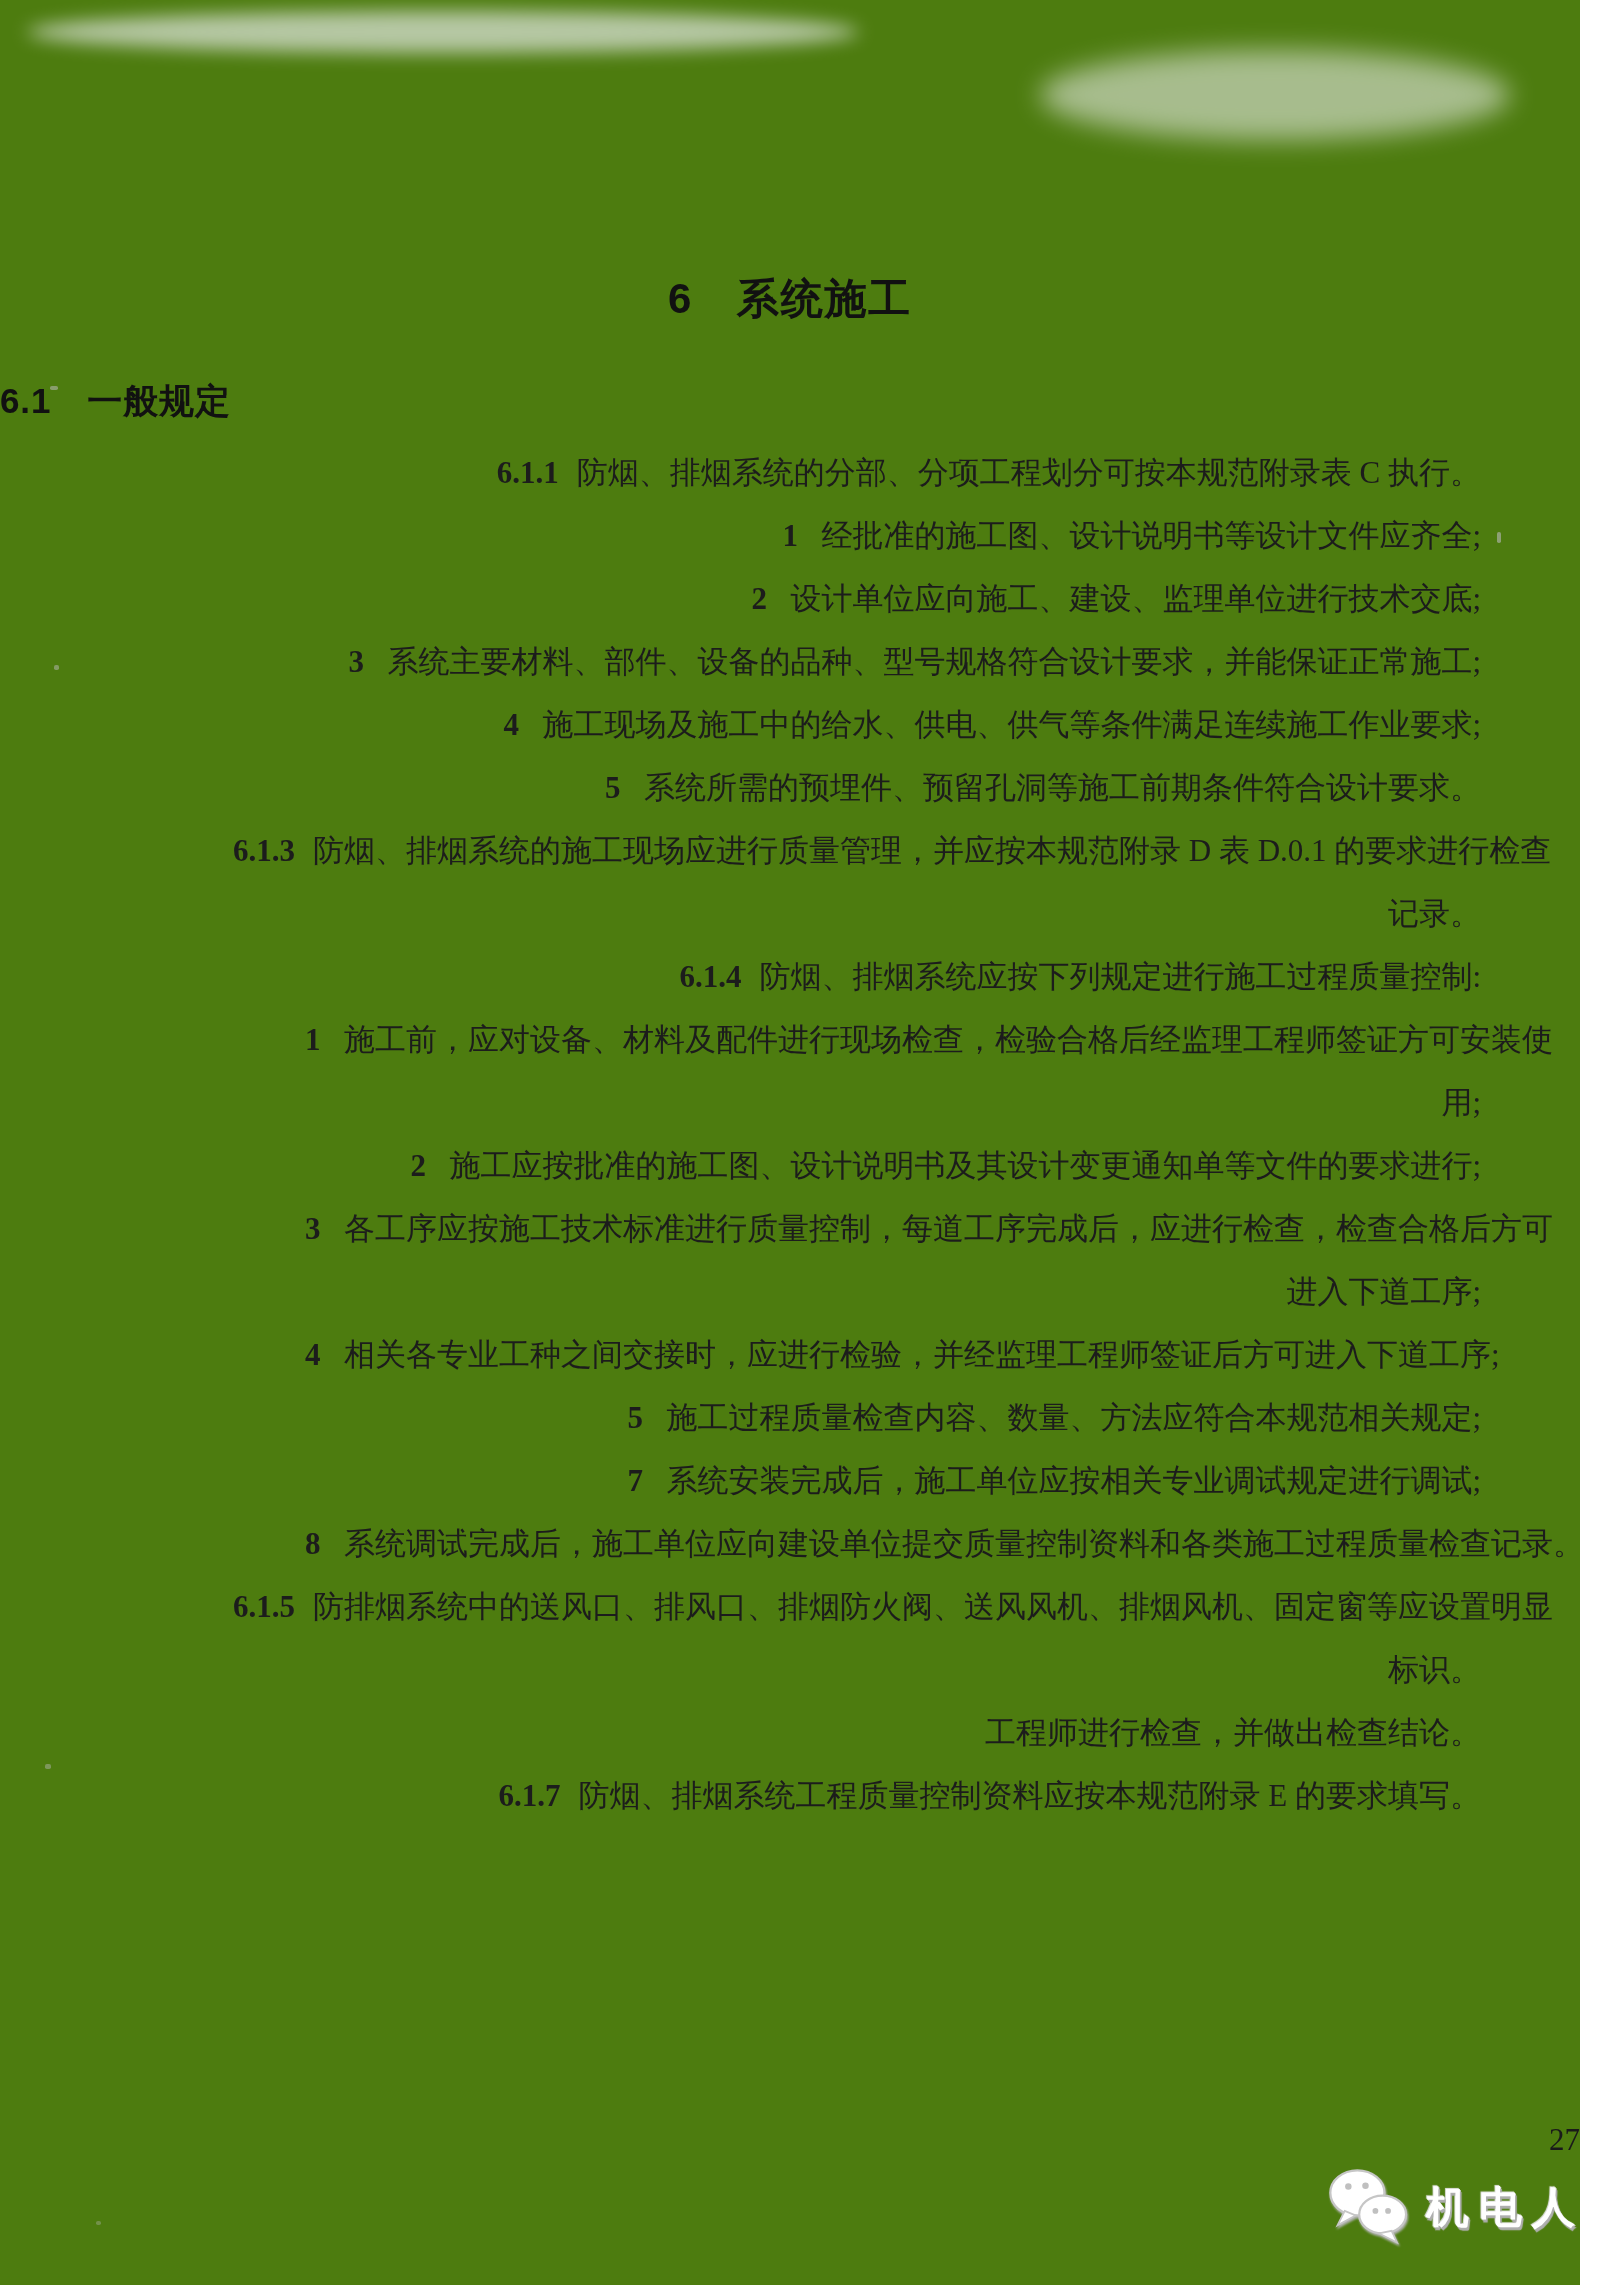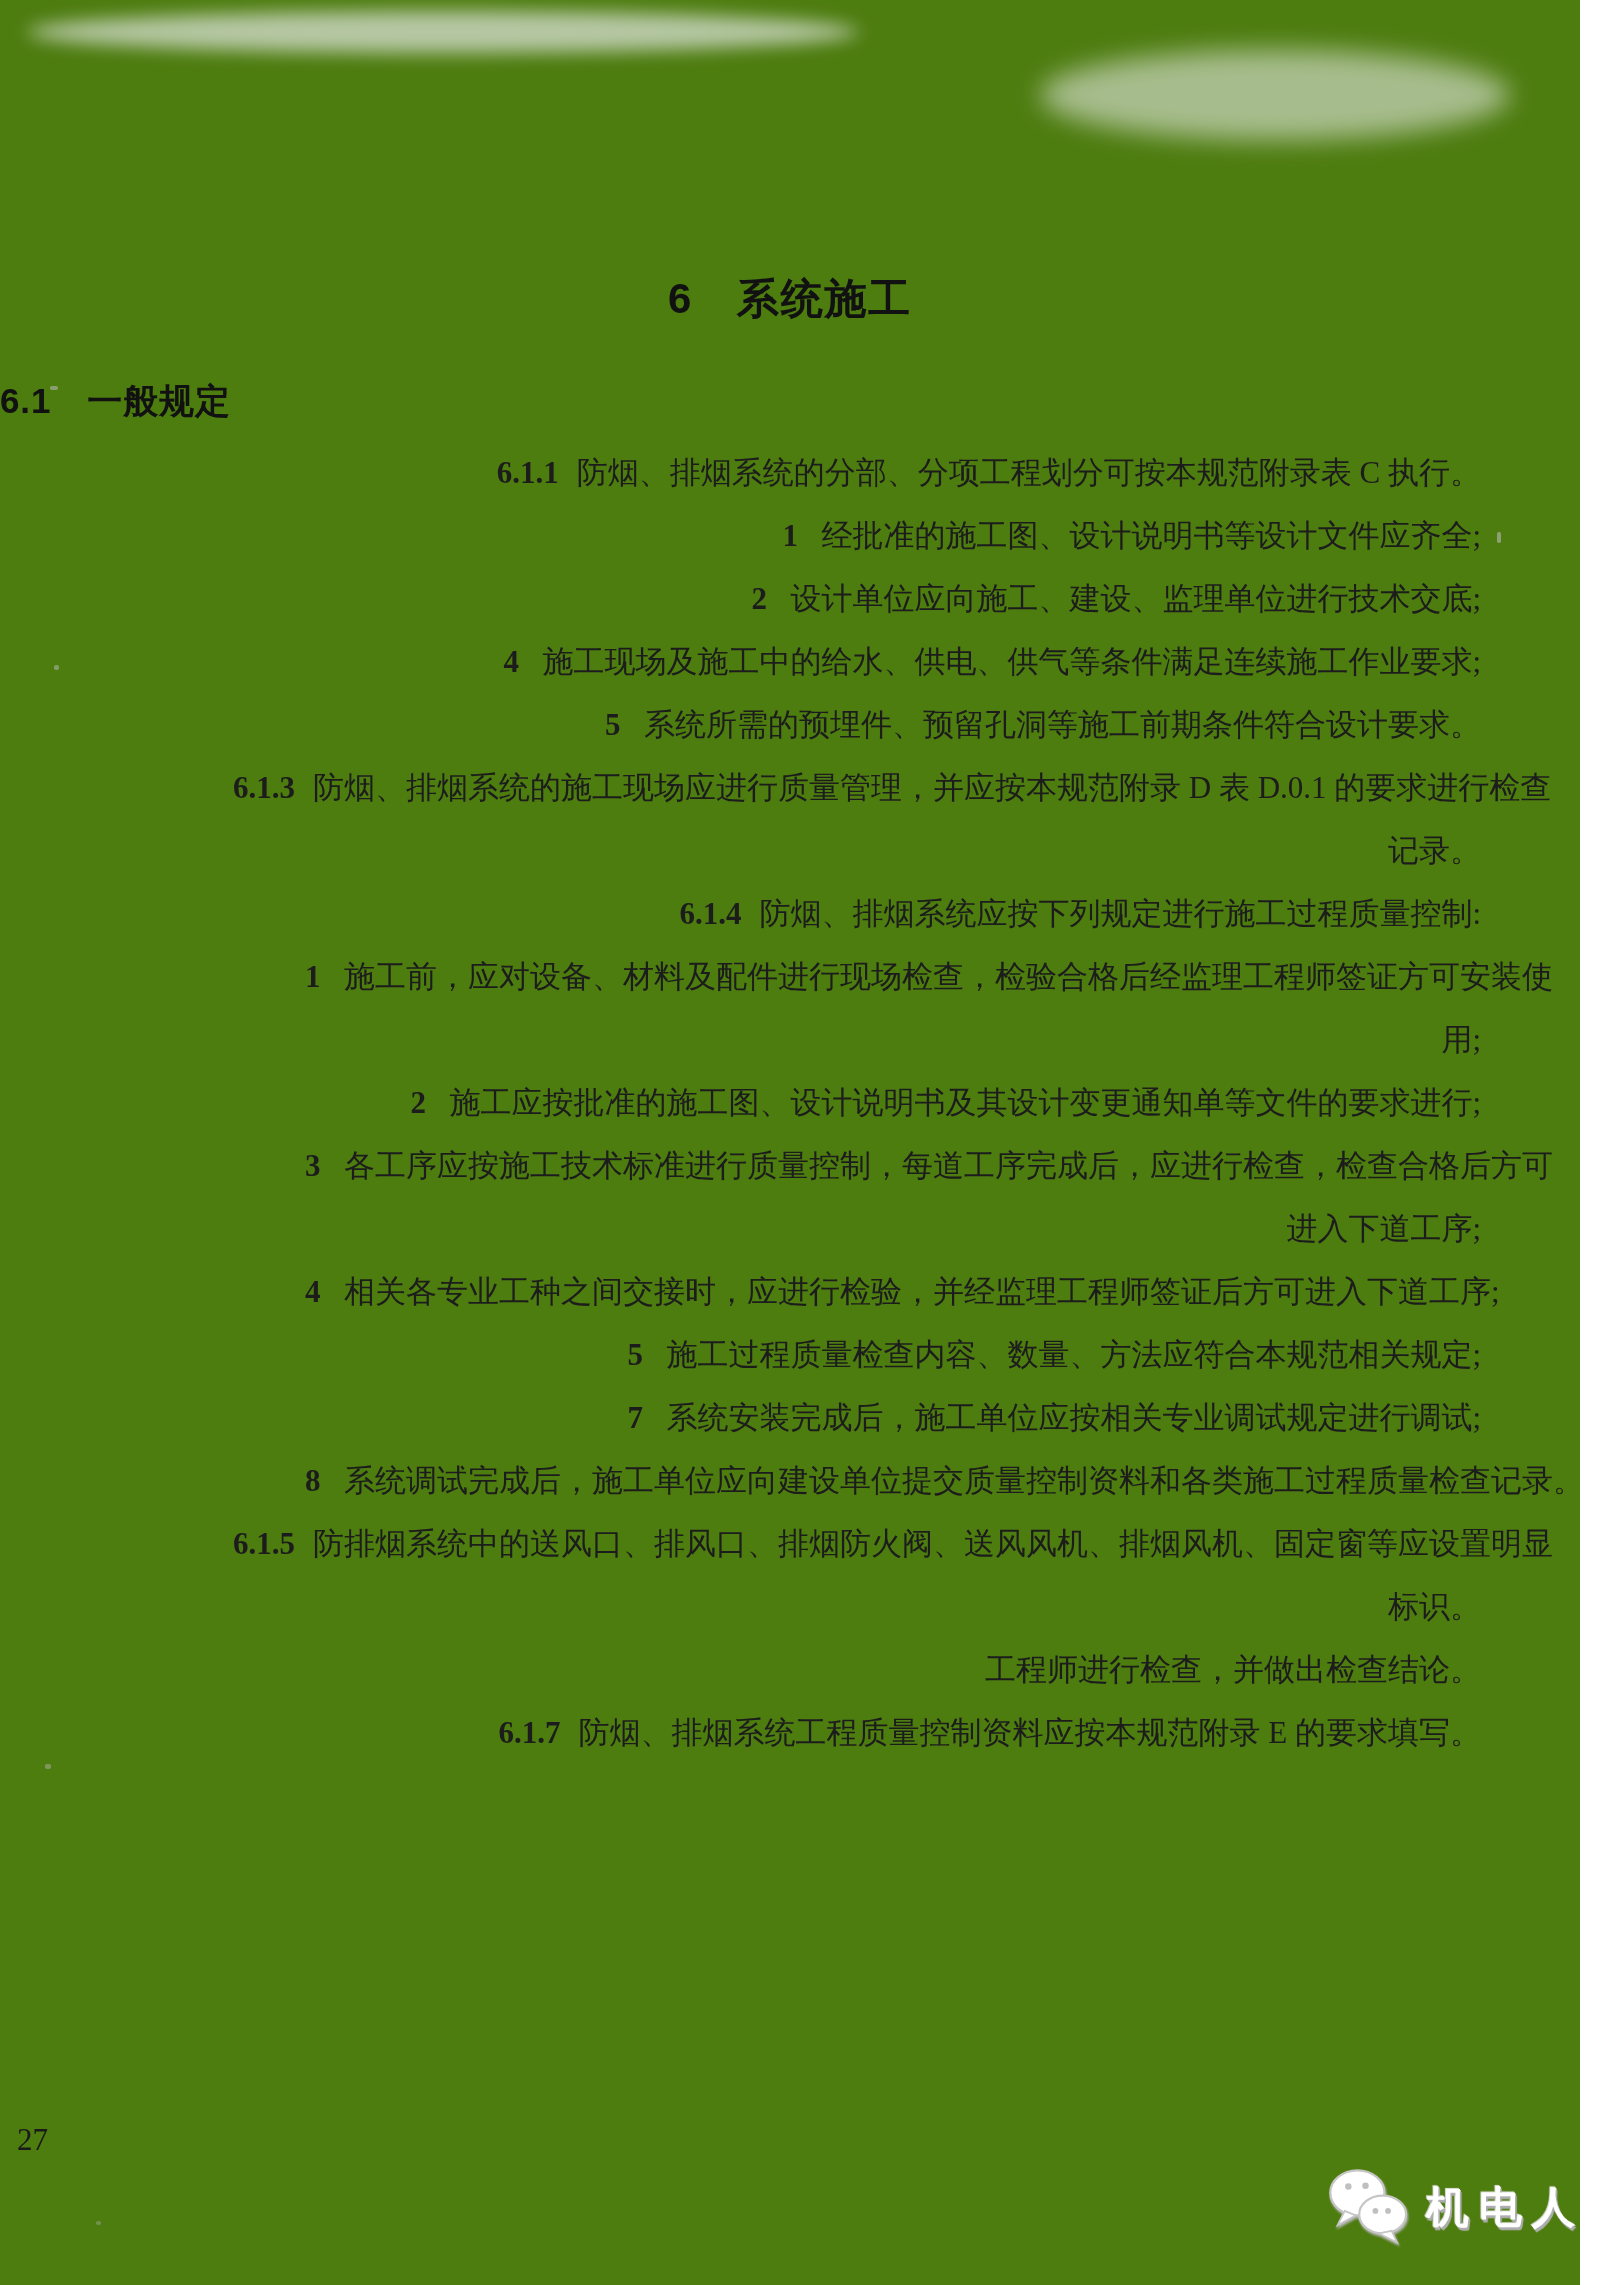--- a/index.html
+++ b/index.html
@@ -36,21 +36,21 @@
     position:absolute;left:233px;top:441px;width:1248px;
     font-size:31px;line-height:63px;
   }
   .line{white-space:nowrap;height:63px;text-align:right;}
   .line .lbl{font-weight:700;margin-right:18px;font-family:"Liberation Serif","DejaVu Serif",serif;}
   .line.item{padding-left:72px;}
   .line.item .lbl{margin-right:23.5px;}
 
   .page-number{
     position:absolute;left:17px;right:0;top:2122px;
-    text-align:left;font-size:31px;color:#1a1a1a;
+    text-align:right;font-size:31px;color:#1a1a1a;
   }
   .watermark{
     position:absolute;left:1323px;top:2164px;
     display:flex;align-items:center;gap:9px;
     pointer-events:none;
   }
   .watermark .wm-text{
     font-family:"Liberation Sans","DejaVu Sans",sans-serif;
     font-weight:700;font-size:43px;letter-spacing:10px;
     color:#ffffff;
@@ -72,20 +72,21 @@
   <div class="speck" style="left:1497px;top:532px;width:3.6px;height:11px;opacity:.6;"></div>
   <div class="speck" style="left:96px;top:2221px;width:5.4px;height:3.6px;opacity:.35;"></div>
 
   <div class="chapter-title">6　系统施工</div>
   <div class="section-title">6.1　一般规定</div>
 
   <div class="content">
     <div class="line section"><span class="lbl">6.1.1</span><span class="txt">防烟、排烟系统的分部、分项工程划分可按本规范附录表 C 执行。</span></div>
     <div class="line item"><span class="lbl">1</span><span class="txt">经批准的施工图、设计说明书等设计文件应齐全;</span></div>
     <div class="line item"><span class="lbl">2</span><span class="txt">设计单位应向施工、建设、监理单位进行技术交底;</span></div>
+    <div class="line item"><span class="lbl">3</span><span class="txt">系统主要材料、部件、设备的品种、型号规格符合设计要求，并能保证正常施工;</span></div>
     <div class="line item"><span class="lbl">4</span><span class="txt">施工现场及施工中的给水、供电、供气等条件满足连续施工作业要求;</span></div>
     <div class="line item"><span class="lbl">5</span><span class="txt">系统所需的预埋件、预留孔洞等施工前期条件符合设计要求。</span></div>
     <div class="line section"><span class="lbl">6.1.3</span><span class="txt">防烟、排烟系统的施工现场应进行质量管理，并应按本规范附录 D 表 D.0.1 的要求进行检查</span></div>
     <div class="line cont"><span class="txt">记录。</span></div>
     <div class="line section"><span class="lbl">6.1.4</span><span class="txt">防烟、排烟系统应按下列规定进行施工过程质量控制:</span></div>
     <div class="line item"><span class="lbl">1</span><span class="txt">施工前，应对设备、材料及配件进行现场检查，检验合格后经监理工程师签证方可安装使</span></div>
     <div class="line cont"><span class="txt">用;</span></div>
     <div class="line item"><span class="lbl">2</span><span class="txt">施工应按批准的施工图、设计说明书及其设计变更通知单等文件的要求进行;</span></div>
     <div class="line item"><span class="lbl">3</span><span class="txt">各工序应按施工技术标准进行质量控制，每道工序完成后，应进行检查，检查合格后方可</span></div>
     <div class="line cont"><span class="txt">进入下道工序;</span></div>

